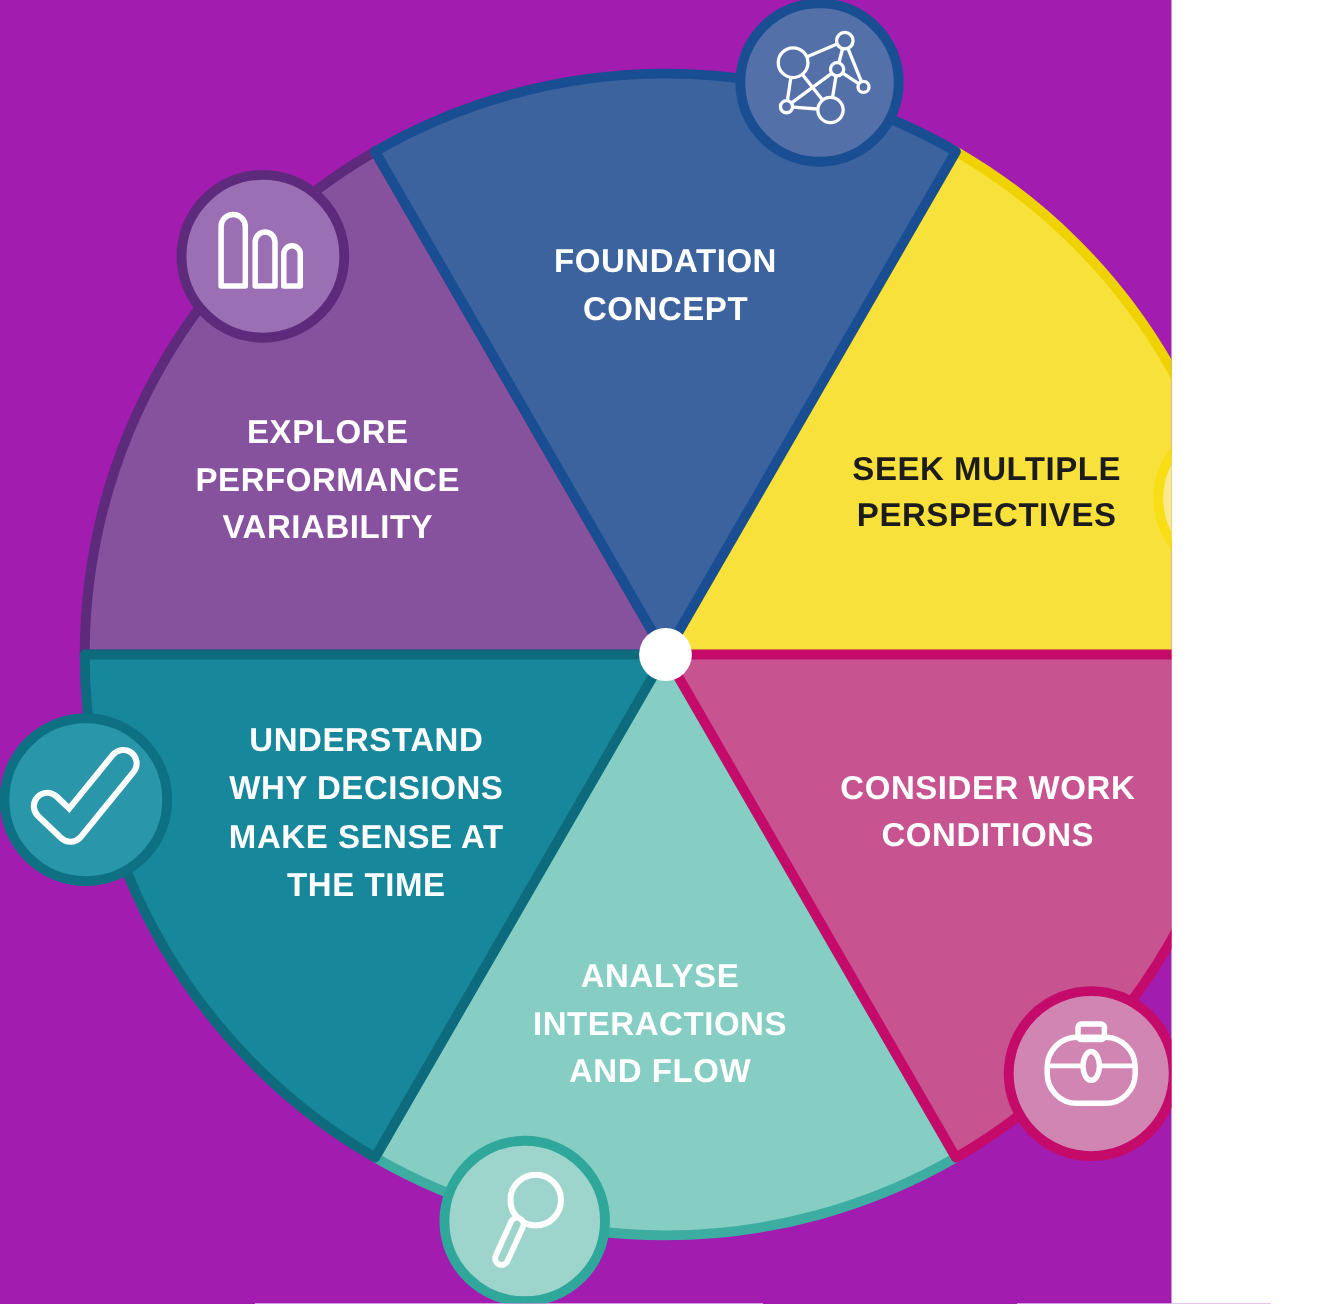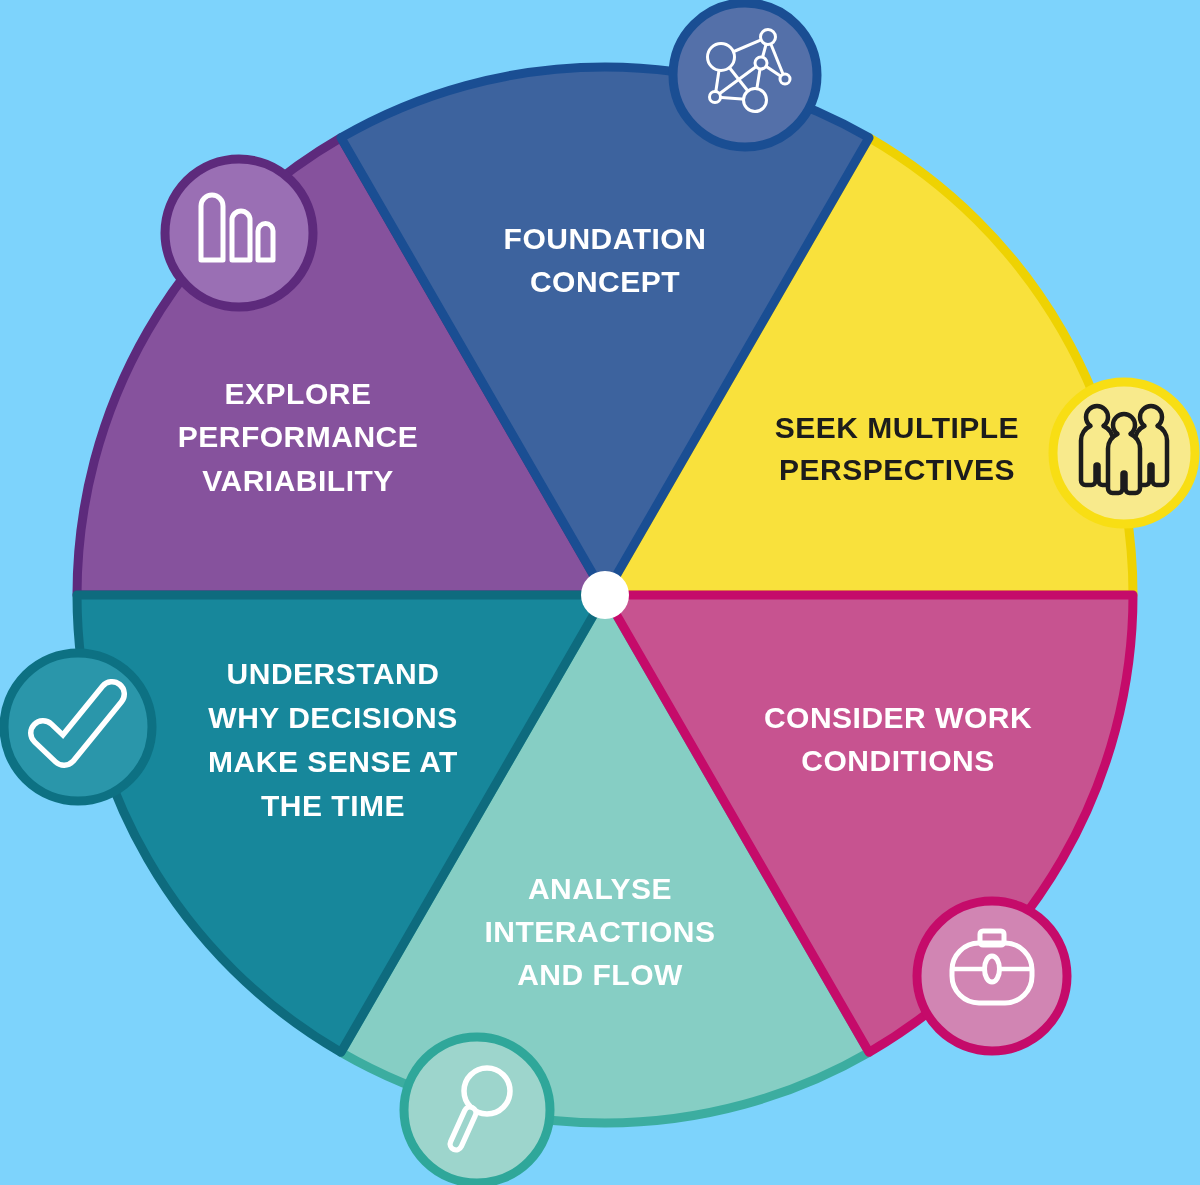--- a/index.html
+++ b/index.html
@@ -1,16 +1,16 @@
 <!DOCTYPE html>
 <html><head>
 <meta charset="utf-8">
 <style>
   html,body{margin:0;padding:0;background:#ffffff;}
-  .canvas{width:1200px;height:1185px;position:relative;background:#7dd3fc;overflow:hidden;text-align:center;}
+  .canvas{width:1065px;height:1185px;position:relative;background:#a21caf;overflow:hidden;text-align:center;}
   svg{display:block;}
   text{font-family:"Liberation Sans", sans-serif;font-weight:bold;}
 </style>
 </head>
 <body>
 
 <div class="canvas">
   <svg width="1200" height="1185" viewBox="0 0 1200 1185" xmlns="http://www.w3.org/2000/svg">
       <g>
         <path d="M 605,595 L 1133.0,595.0 A 528 528 0 0 0 869.0,137.7 Z" fill="#f9e13c" stroke="#eed202" stroke-width="9" stroke-linejoin="round"></path>

